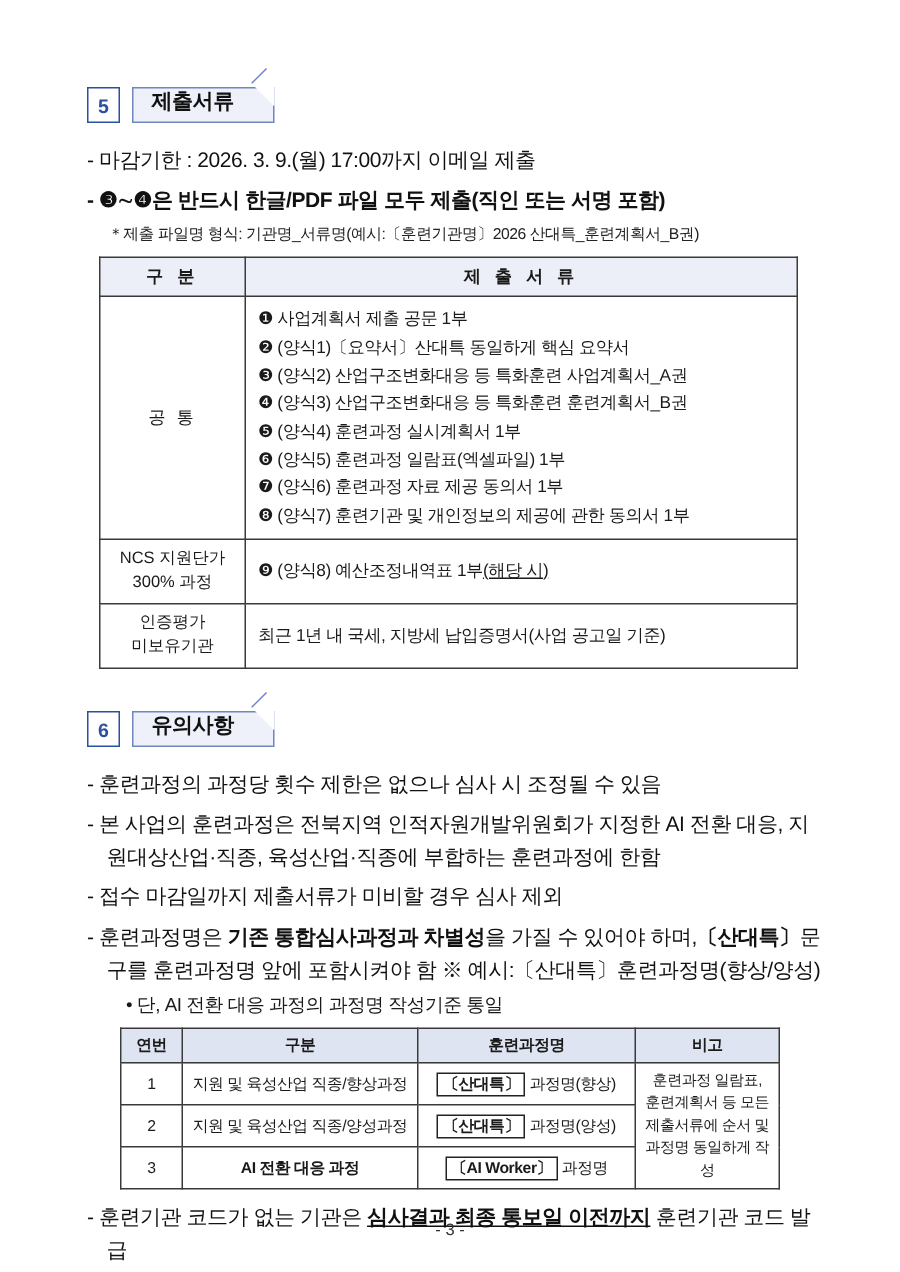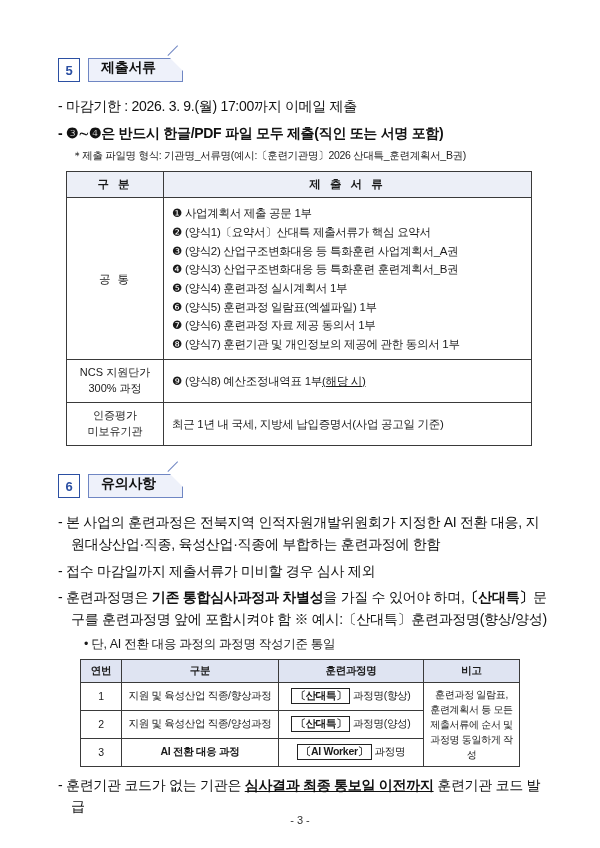--- a/index.html
+++ b/index.html
@@ -223,21 +223,21 @@
         <tr>
           <th style="width:84px">구 분</th>
           <th>제 출 서 류</th>
         </tr>
       </thead>
       <tbody>
         <tr>
           <td class="cat">공 통</td>
           <td class="list">
             <div>❶ 사업계획서 제출 공문 1부</div>
-            <div>❷ (양식1)〔요약서〕산대특 제출서류가 핵심 요약서</div>
+            <div>❷ (양식1)〔요약서〕산대특 동일하게 핵심 요약서</div>
             <div>❸ (양식2) 산업구조변화대응 등 특화훈련 사업계획서_A권</div>
             <div>❹ (양식3) 산업구조변화대응 등 특화훈련 훈련계획서_B권</div>
             <div>❺ (양식4) 훈련과정 실시계획서 1부</div>
             <div>❻ (양식5) 훈련과정 일람표(엑셀파일) 1부</div>
             <div>❼ (양식6) 훈련과정 자료 제공 동의서 1부</div>
             <div>❽ (양식7) 훈련기관 및 개인정보의 제공에 관한 동의서 1부</div>
           </td>
         </tr>
         <tr>
           <td class="cat small">
@@ -263,20 +263,21 @@
         <div class="sec-num">6</div>
         <div class="sec-title-wrap">
           <div class="sec-title">
             <span>유의사항</span>
             <span class="fold"></span>
             <span class="foldline"></span>
           </div>
         </div>
       </div>
 
+      <p class="line dash">- 훈련과정의 과정당 횟수 제한은 없으나 심사 시 조정될 수 있음</p>
       <p class="line dash">- 본 사업의 훈련과정은 전북지역 인적자원개발위원회가 지정한 AI 전환 대응, 지원대상산업·직종, 육성산업·직종에 부합하는 훈련과정에 한함</p>
       <p class="line dash">- 접수 마감일까지 제출서류가 미비할 경우 심사 제외</p>
       <p class="line dash">
         <span>- 훈련과정명은 </span><span class="b">기존 통합심사과정과 차별성</span><span>을 가질 수 있어야 하며,</span><span class="b">〔산대특〕</span><span>문구를 훈련과정명 앞에 포함시켜야 함 ※ 예시:〔산대특〕훈련과정명(향상/양성)</span>
       </p>
 
       <p class="sub-bullet">• 단, AI 전환 대응 과정의 과정명 작성기준 통일</p>
 
       <table class="course-table">
         <thead>

